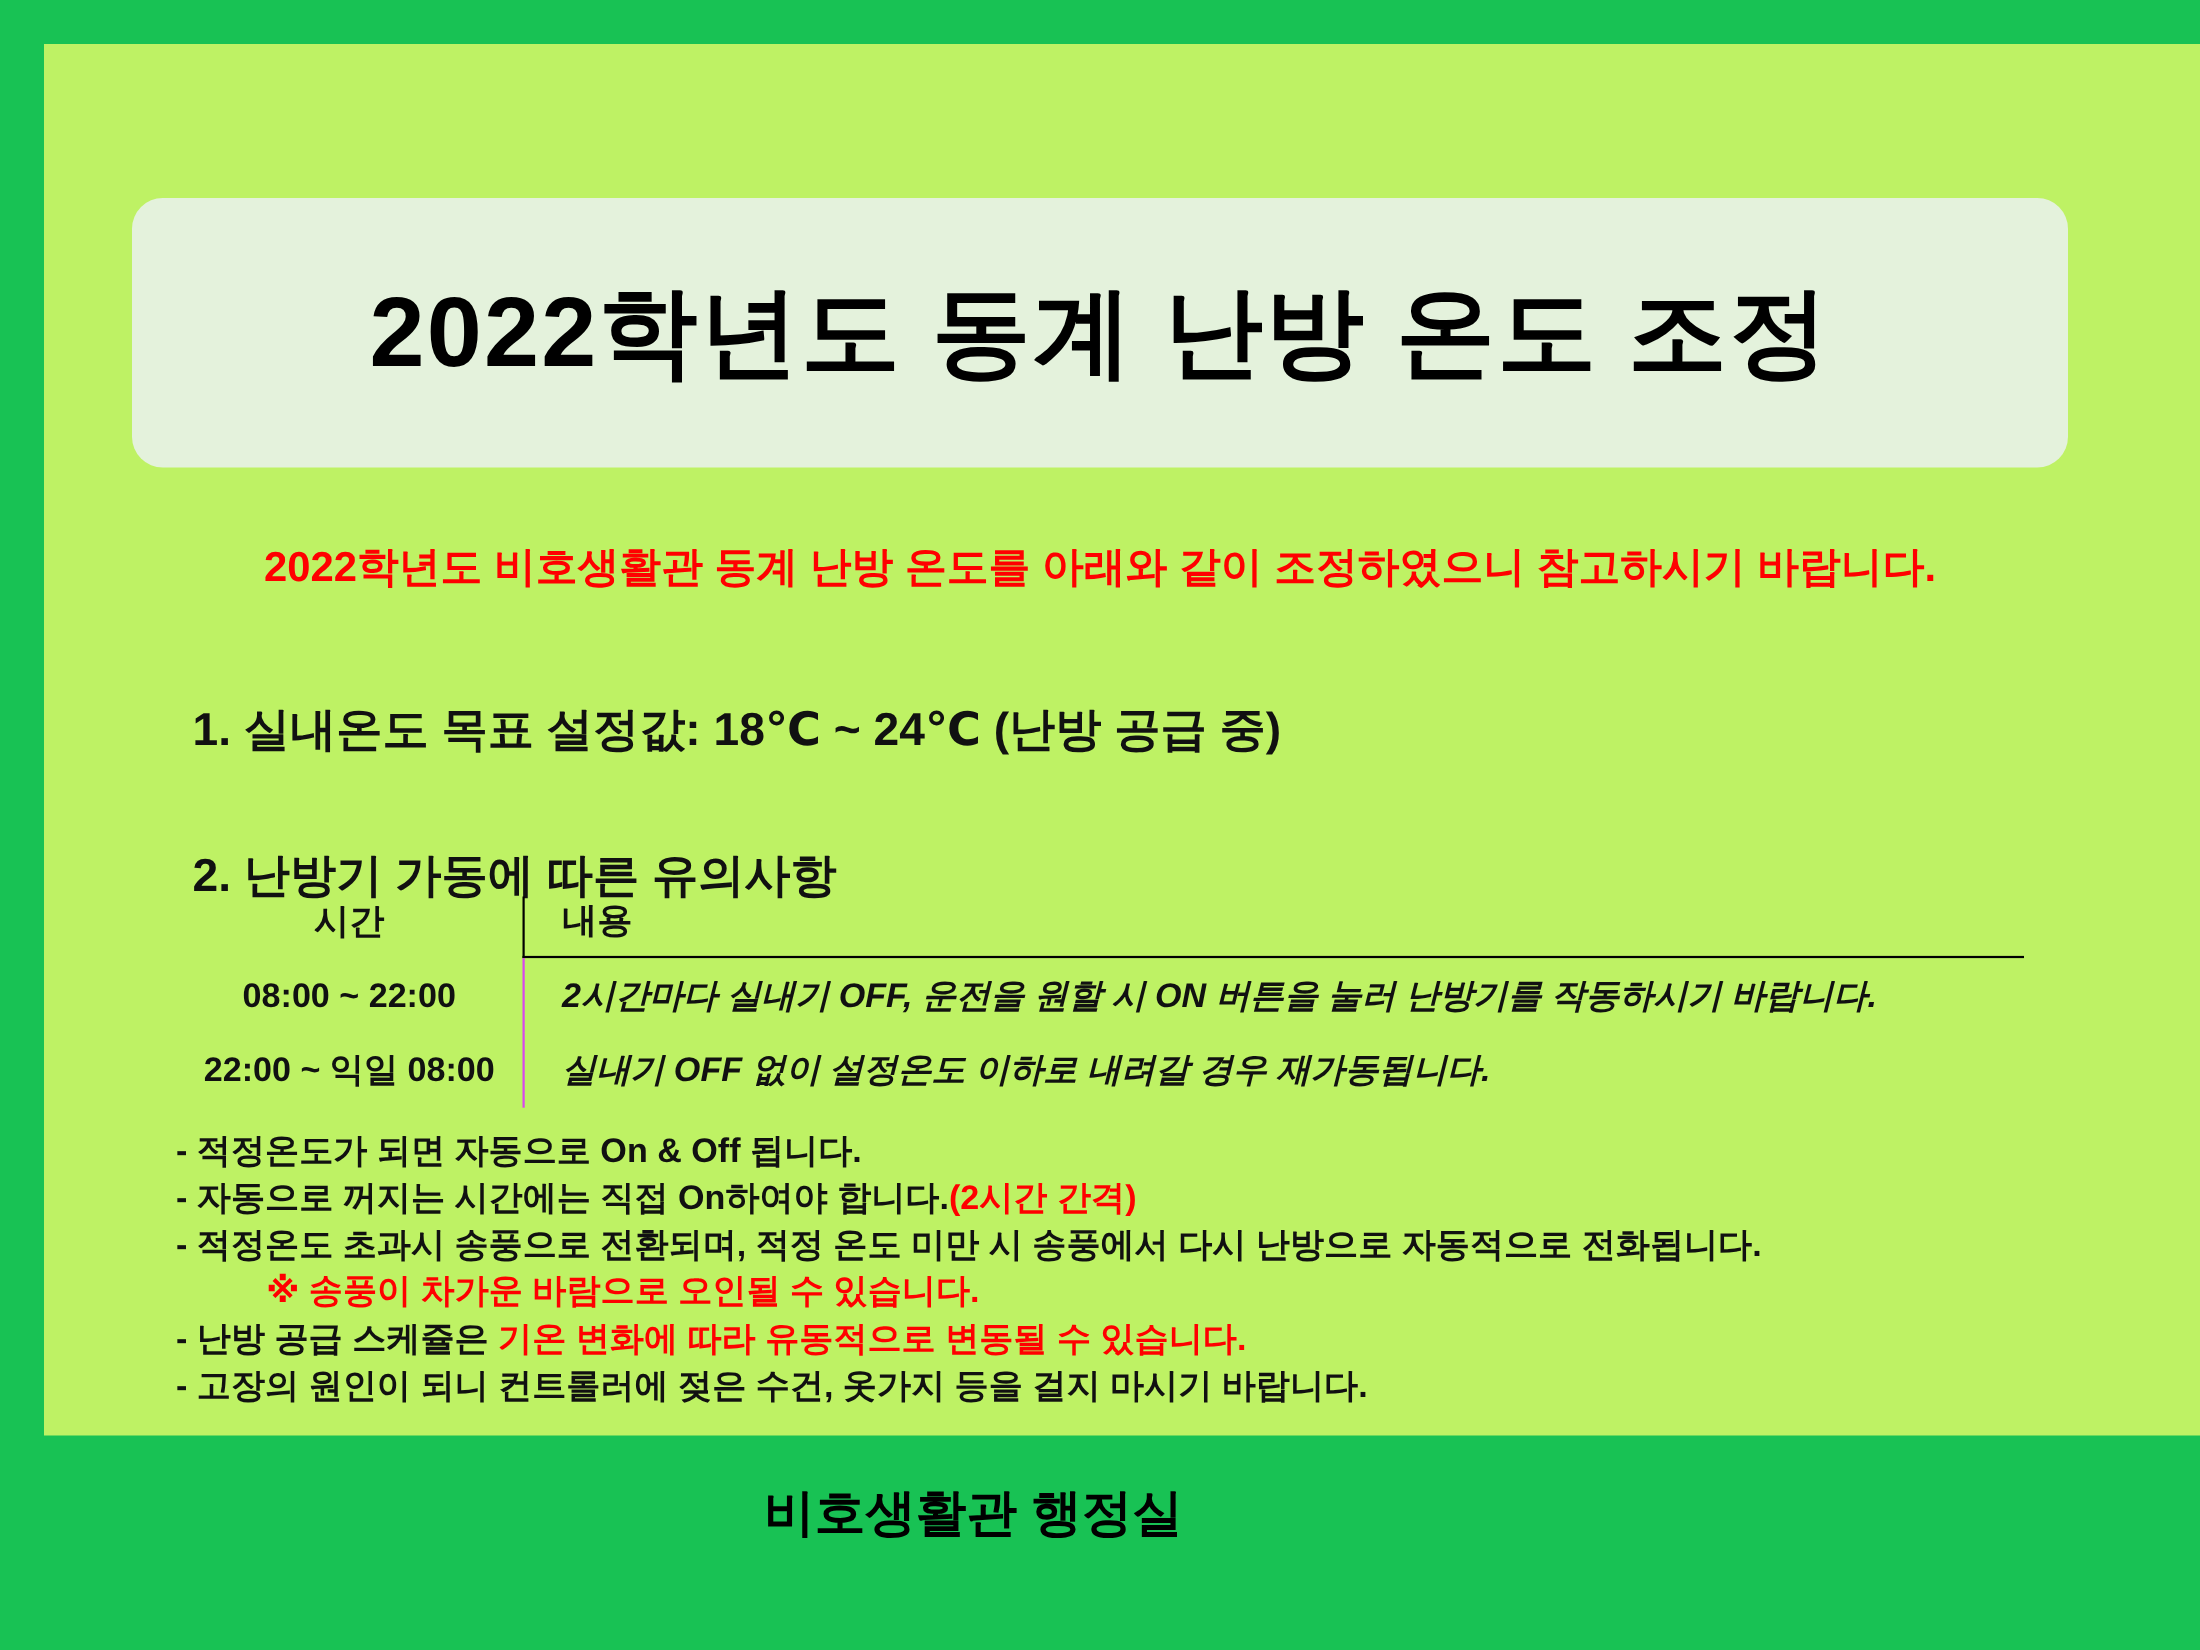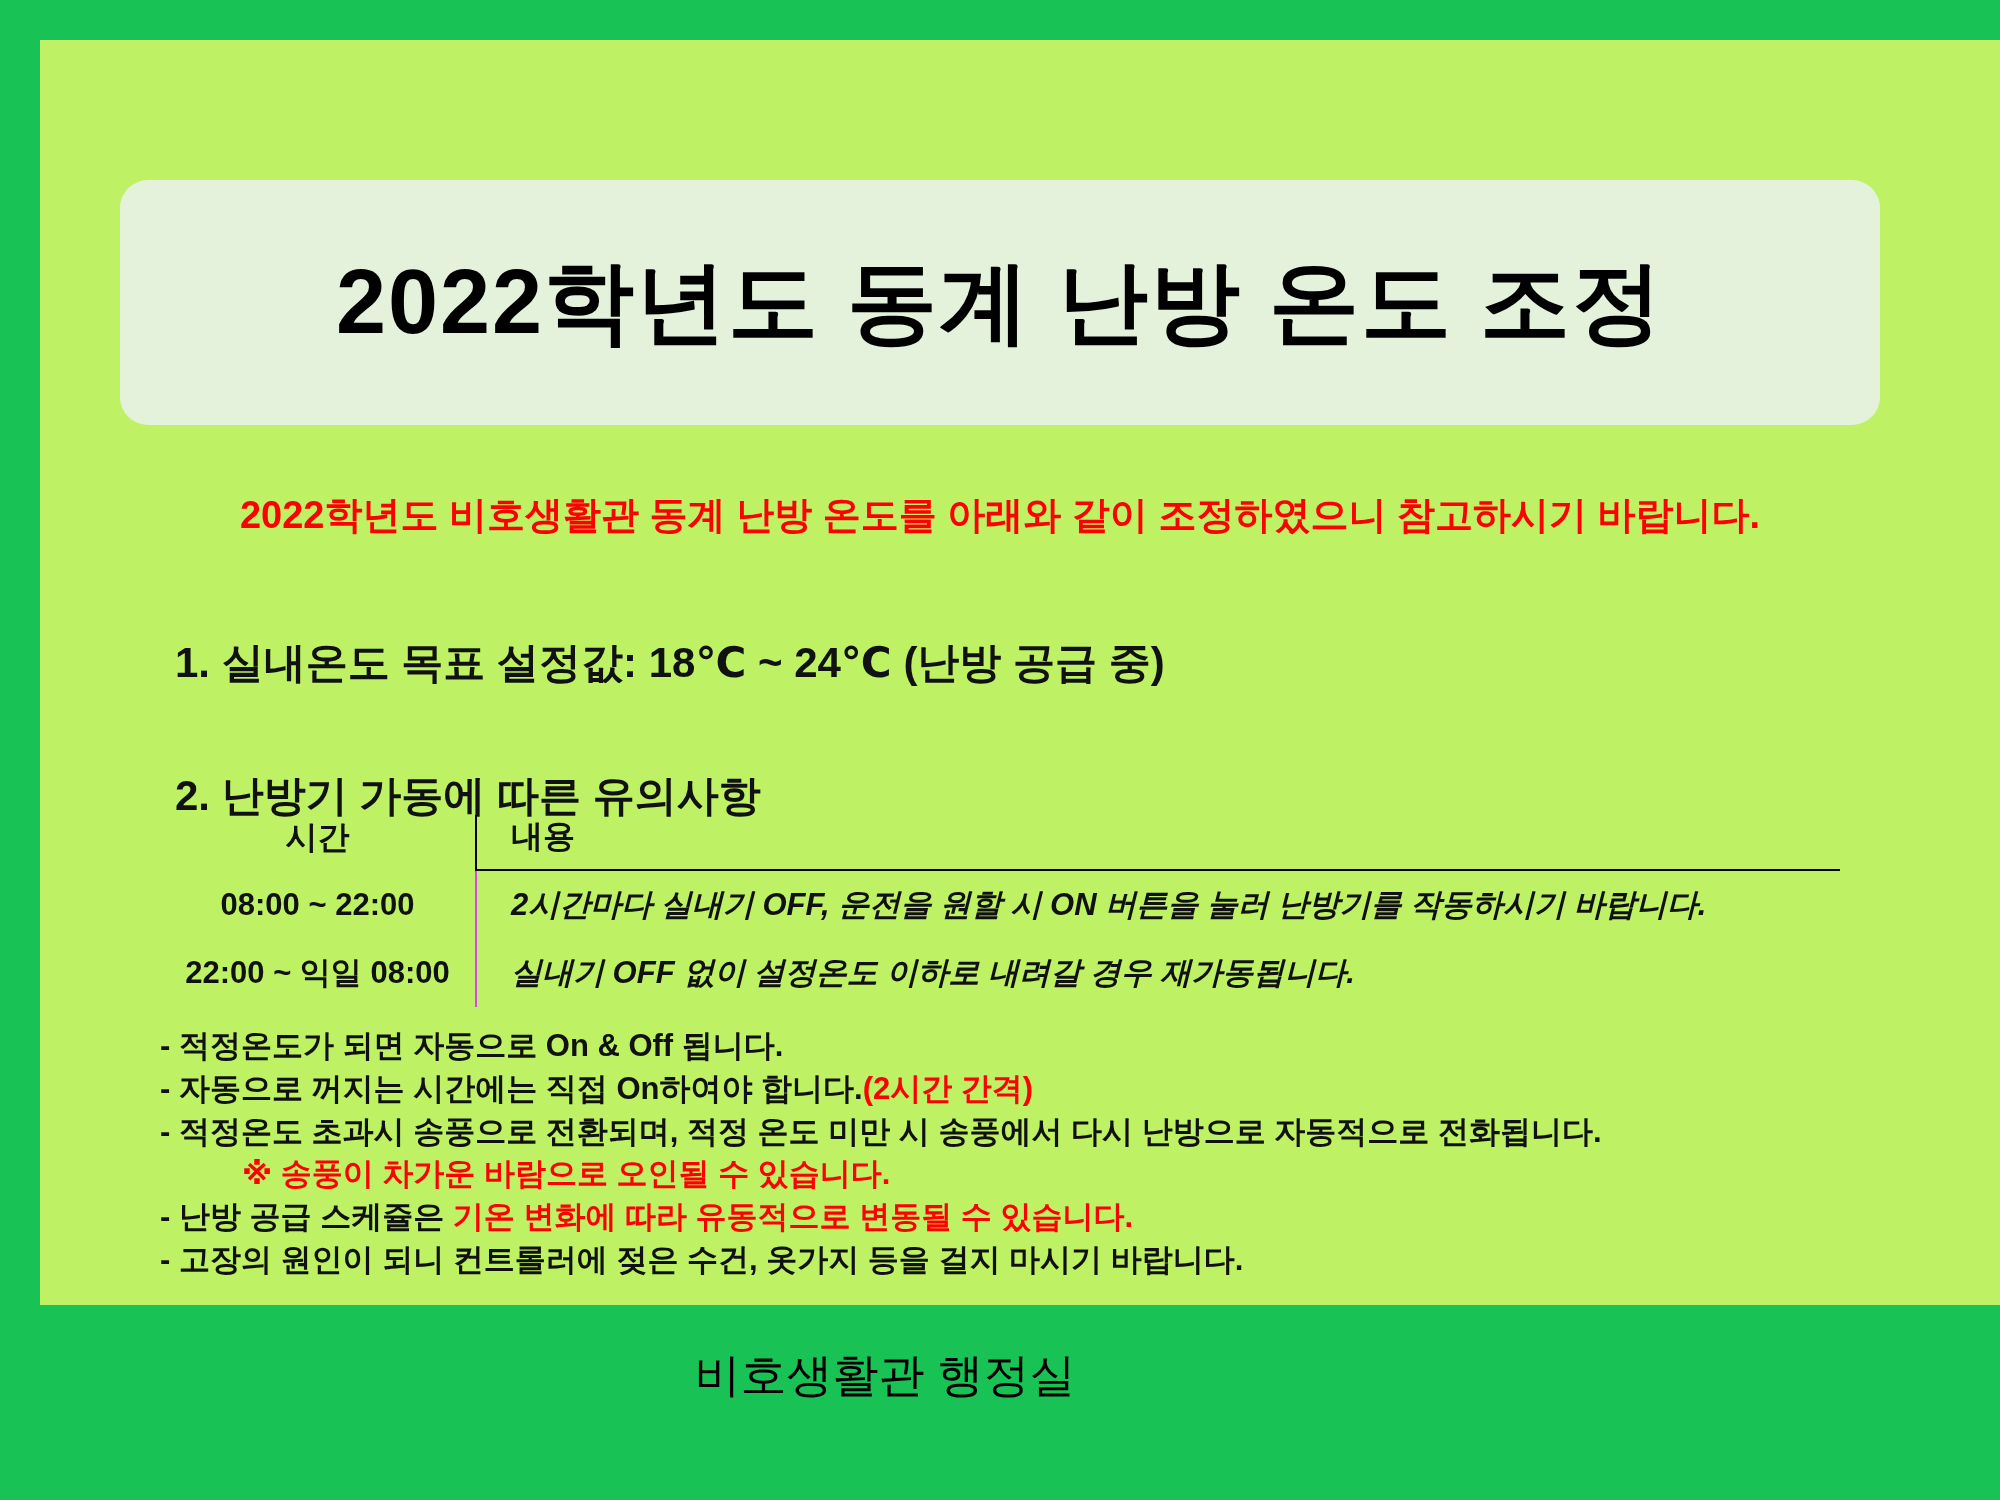--- a/index.html
+++ b/index.html
@@ -149,21 +149,21 @@
     padding-left: 82px;
     color: #ff0000;
   }
   .footer {
     position: absolute;
     left: 0;
     top: 1345px;
     width: 1770px;
     text-align: center;
     font-size: 46px;
-    font-weight: normal;
+    font-weight: bold;
     color: #000000;
   }
 </style>
 </head>
 <body>
 
 <div class="poster">
   <div class="white-card">
 
     <div class="title-banner">

